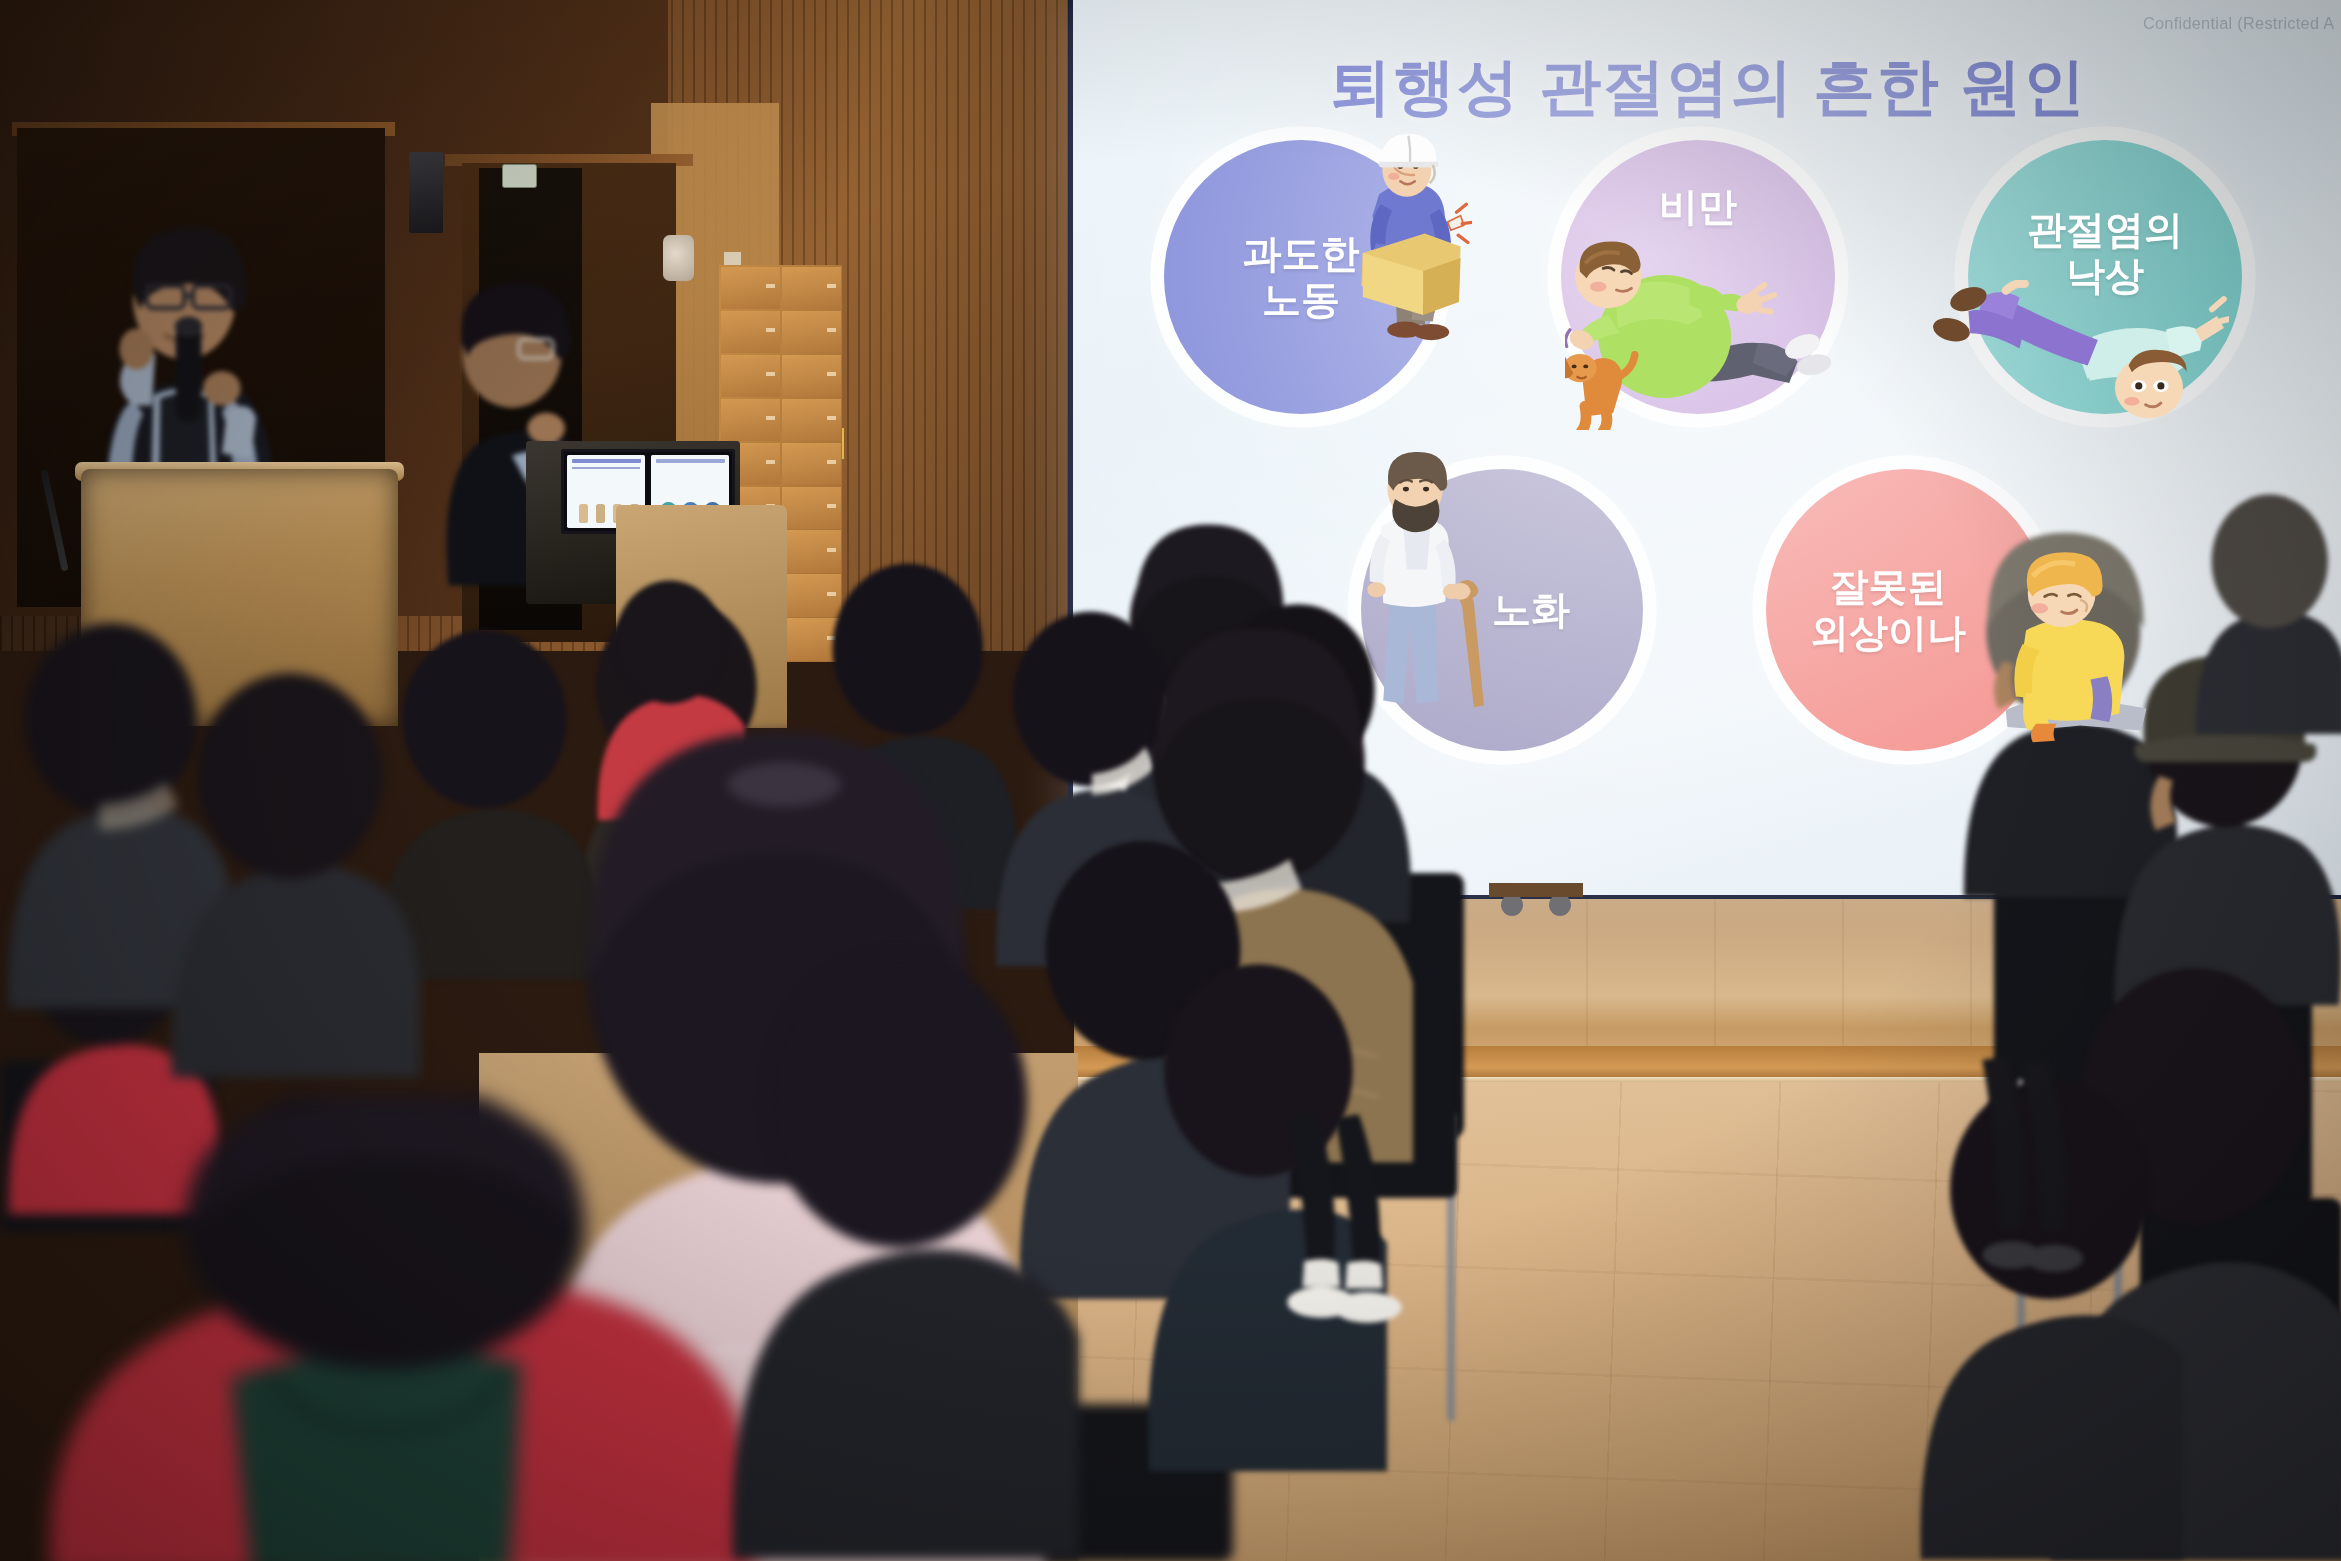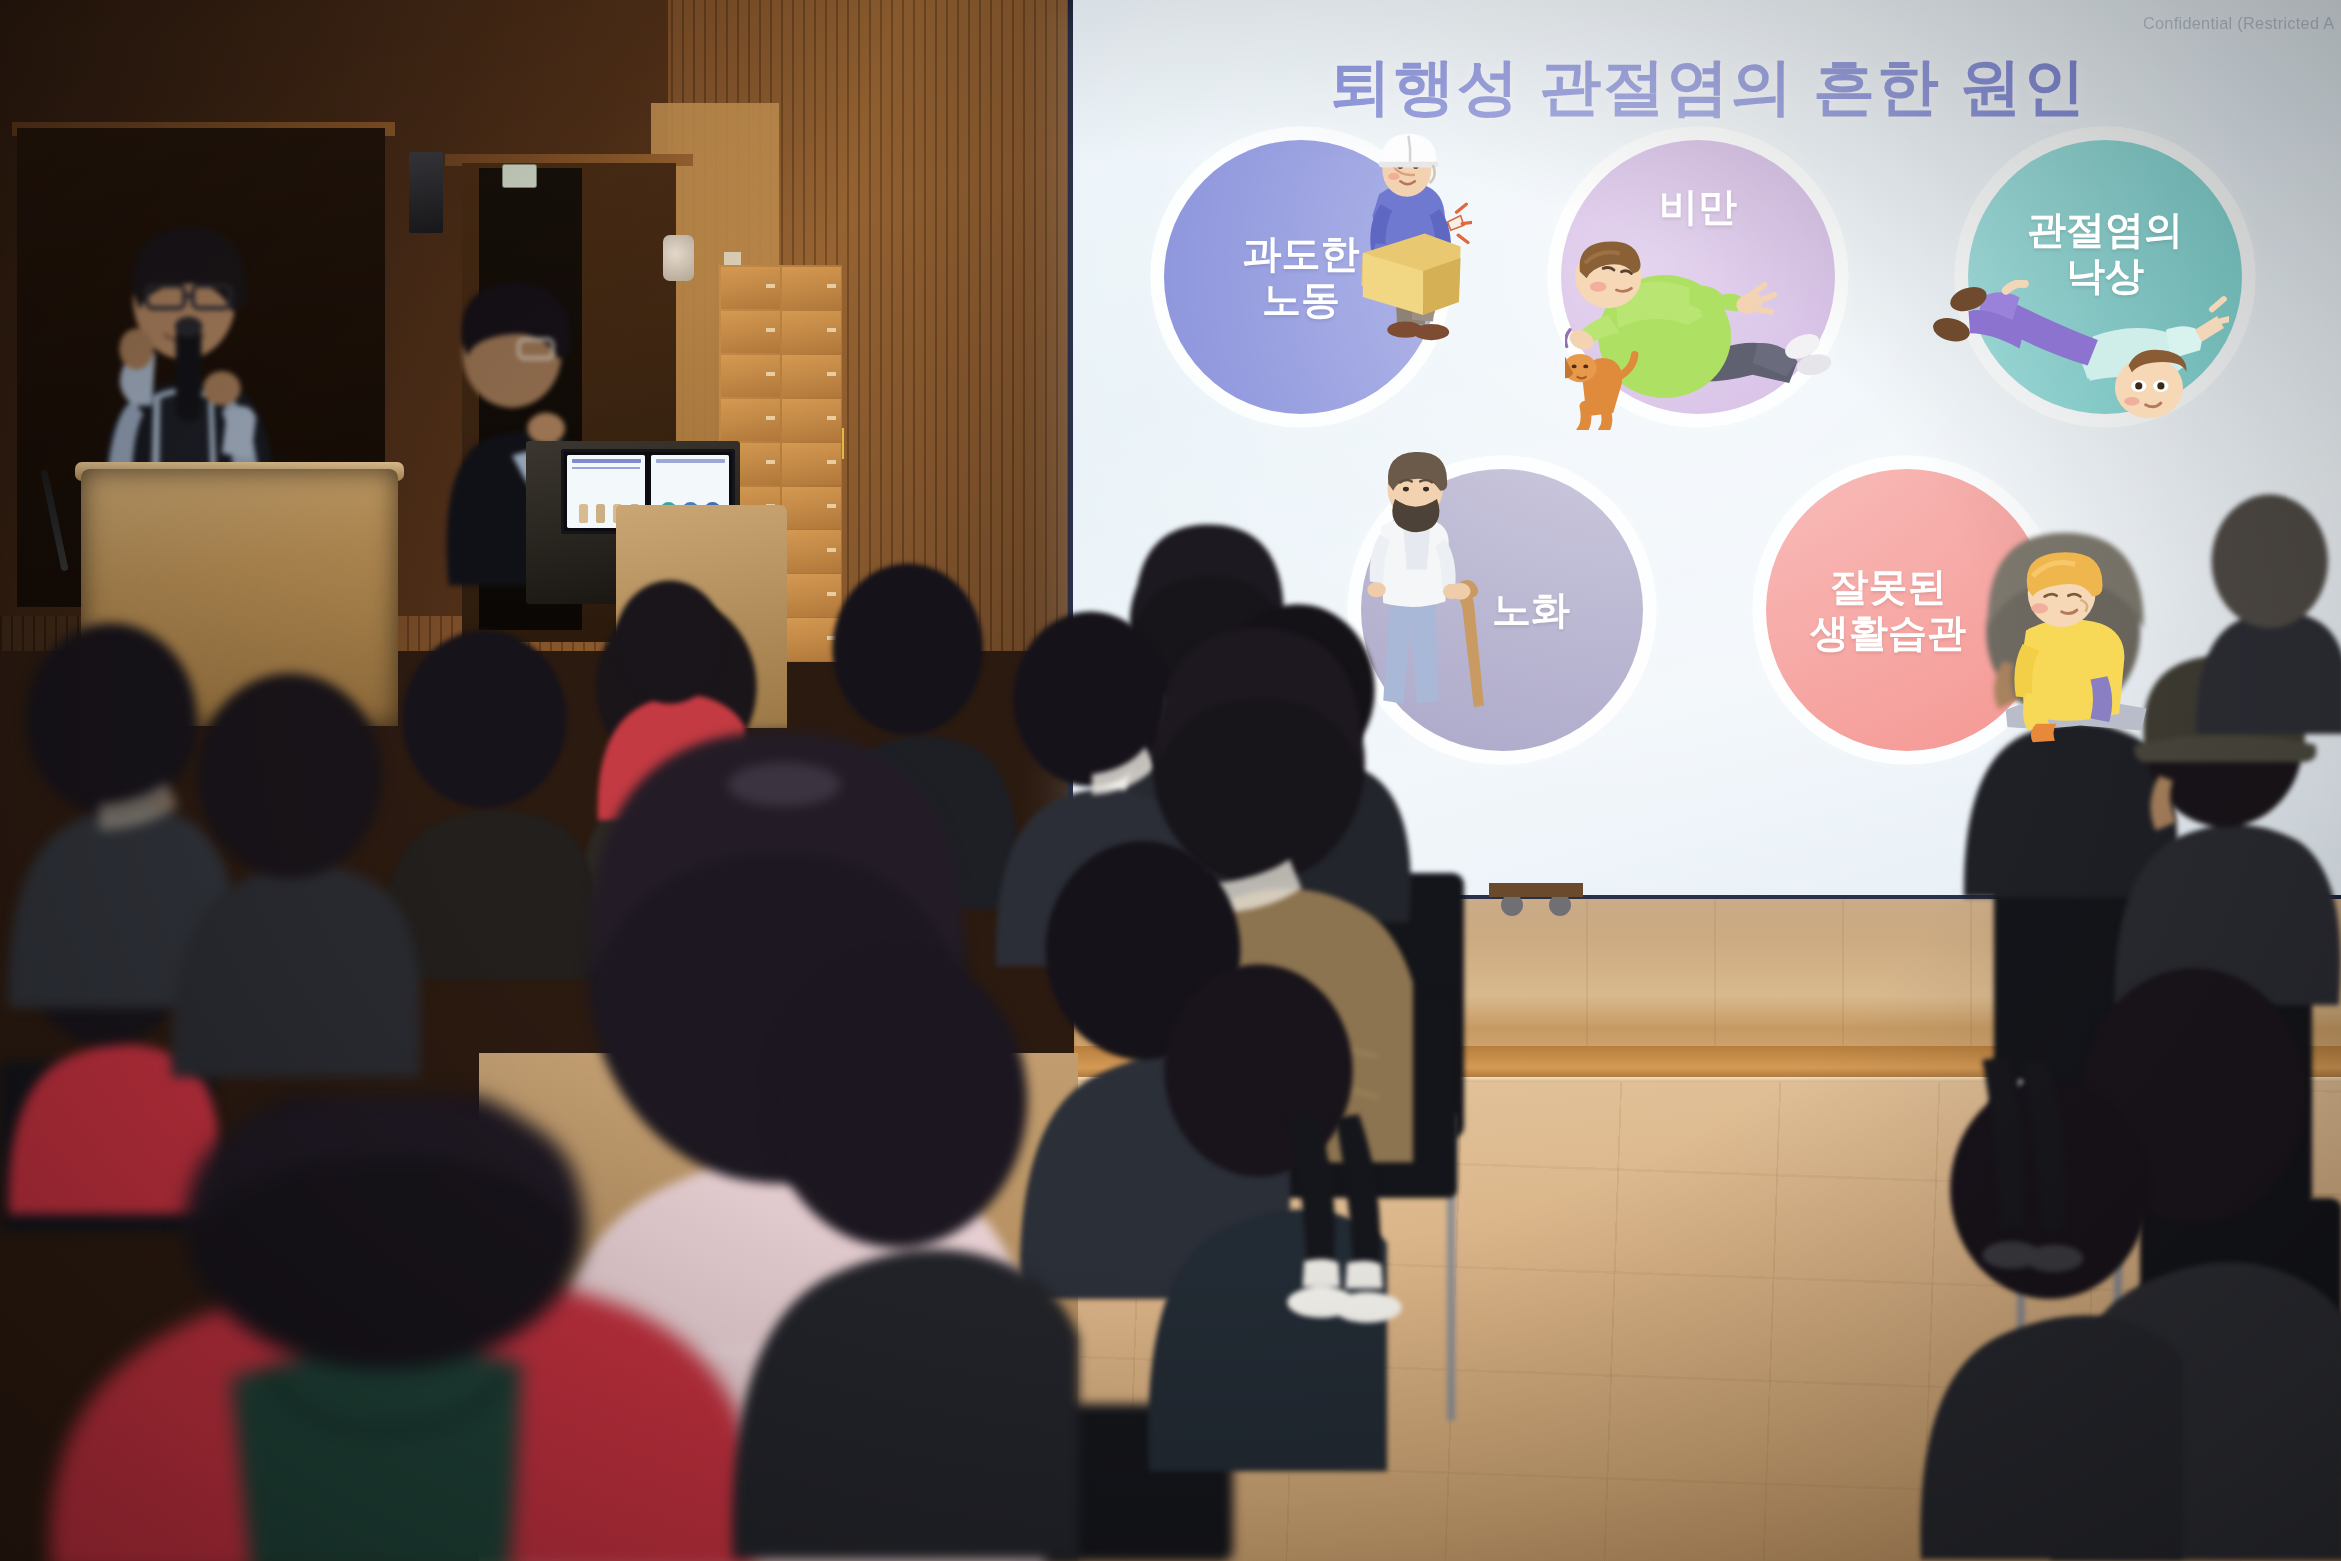--- a/index.html
+++ b/index.html
@@ -294,21 +294,21 @@
         <ellipse cx="75" cy="50" rx="3.6" ry="2.8" fill="#3a2e22"></ellipse>
         <ellipse cx="99" cy="50" rx="3.6" ry="2.8" fill="#3a2e22"></ellipse>
         <path d="M68 42 q8 -5 14 -1 M92 41 q8 -4 14 1" stroke="#5b4c3c" stroke-width="3" fill="none" stroke-linecap="round"></path>
         <path d="M134 168 q18 -4 22 18 l12 122 -12 2 -14 -120z" fill="#c99a62"></path>
         <path d="M134 166 q14 -14 24 -2 q8 10 -4 16 l-16 2z" fill="#c99a62"></path>
         <ellipse cx="140" cy="172" rx="12" ry="10" fill="#f0cdaa"></ellipse>
       </svg>
 
       <div class="bub" style="left:693px;top:341px;width:282px;height:282px;background:#f59a96;">
         <span class="lbl" style="transform:translateX(-19px);">잘못된
-생활습관</span>
+외상이나</span>
       </div>
       <svg class="ill" viewBox="0 0 240 250" style="left:907px;top:421px;width:204px;height:212px;">
         <path d="M30 190 q40 -18 96 -14 l70 12 -6 26 -72 -6 q-48 6 -86 2z" fill="#b9bdc9"></path>
         <path d="M54 96 q40 -22 88 -8 q28 10 28 40 l-6 66 q-58 16 -112 2 l-4 -60z" fill="#f7d957"></path>
         <path d="M50 112 q-14 26 -8 62 l20 2 q-4 -38 8 -56z" fill="#f2cf46"></path>
         <path d="M54 170 q-8 26 2 44 l26 -6 q-10 -22 -4 -38z" fill="#f7d957"></path>
         <path d="M66 206 q-10 10 -4 22 l26 -2 q-4 -12 2 -20z" fill="#e8883a"></path>
         <path d="M150 150 q10 28 2 54 l-22 -4 q6 -24 0 -46z" fill="#8b7fc4"></path>
         <ellipse cx="96" cy="52" rx="40" ry="40" fill="#f6d8b6"></ellipse>
         <path d="M56 48 q-8 -42 40 -44 q48 -2 48 36 q2 16 -12 16 q-10 -18 -36 -14 q-28 4 -34 14z" fill="#f0b64e"></path>

